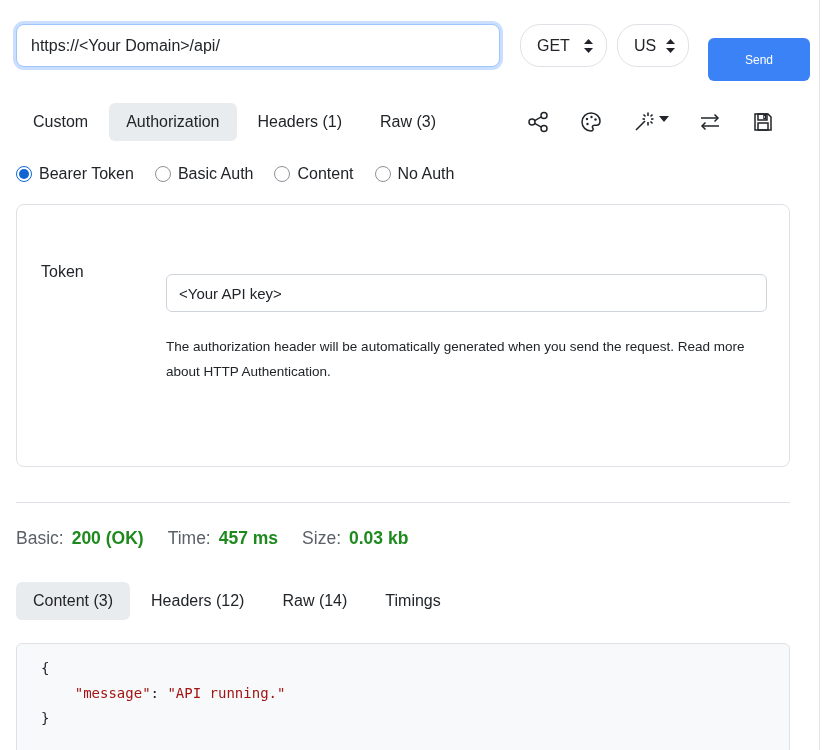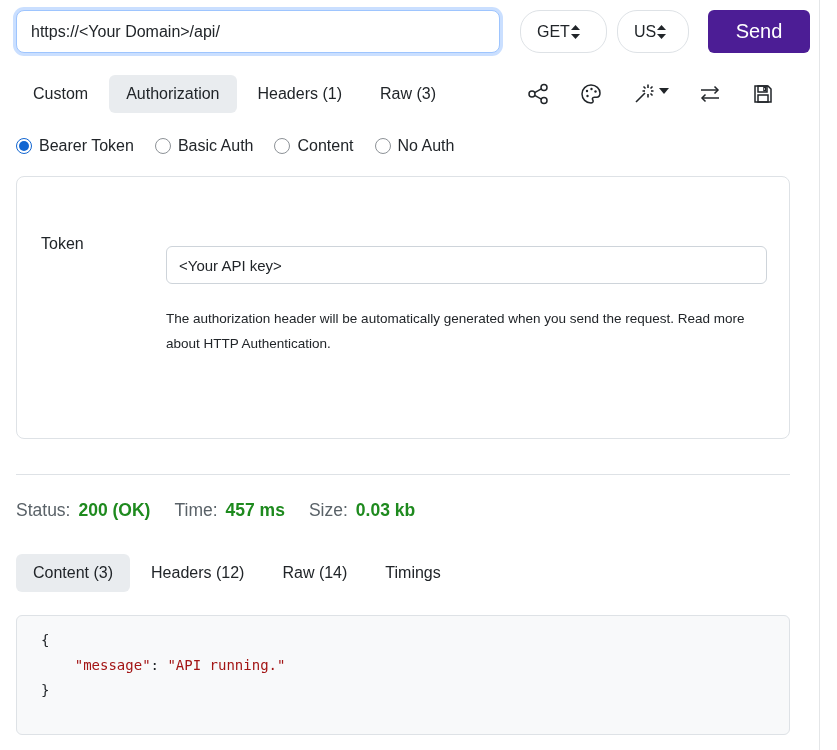--- a/index.html
+++ b/index.html
@@ -6,27 +6,27 @@
   html,body { width:837px; height:750px; background:#fff; overflow:hidden;
     font-family:"Liberation Sans", sans-serif; color:#212529; }
   .page { width:820px; height:750px; border-right:1px solid #e4e6e8; padding:10px 0 0 16px; }
 
   
   .req-bar { display:flex; align-items:center; gap:10px; }
   .url-input { width:484px; height:43px; border:1px solid #9ec5fe; border-radius:8px;
     box-shadow:0 0 0 3px rgba(13,110,253,.22); padding:4px 14px; font-size:16px;
     color:#212529; outline:none; font-family:"Liberation Sans", sans-serif; }
   .select-box { height:43px; background:#fff; border:1px solid #dee2e6; border-radius:20px;
-    display:flex; align-items:center; padding:0 12px 0 16px;
+    display:flex; align-items:center; justify-content:space-between; padding:0 12px 0 16px;
     font-size:16px; cursor:pointer; }
   .select-get { width:87px; margin-left:10px; }
   .select-region { width:72px; }
-  .send-btn { width:102px; height:43px; margin-left:9px; background:#4c1d95; color:#fff;
-    border:none; border-radius:6px; font-size:20px; cursor:pointer;
-    font-family:"Liberation Sans", sans-serif; }
+  .send-btn { width:102px; height:43px; margin-left:9px; background:#3b82f6; color:#fff;
+    border:none; border-radius:6px; font-size:12px; cursor:pointer;
+    font-family:"Liberation Sans", sans-serif;margin-top:28px; }
 
   
   .tabs-row { display:flex; align-items:center; margin-top:22px; }
   .tab { padding:10px 17px; font-size:16px; color:#212529; border-radius:6px; cursor:pointer; white-space:nowrap; }
   .tab.active { background:#e9ecef; }
   .tab + .tab { margin-left:4px; }
   .icon-group { margin-left:auto; display:flex; align-items:center; gap:29px; margin-right:44px; }
   .tool-icon { width:24px; height:24px; display:flex; align-items:center; cursor:pointer; }
   .tool-icon svg { width:100%; height:100%; }
   .wand-wrap { display:flex; align-items:center; gap:3px; cursor:pointer; }
@@ -174,21 +174,21 @@
       <span class="token-label">Token</span>
       <input class="token-input" type="text" value="&lt;Your API key&gt;" style="">
     </div>
     <p class="token-help">The authorization header will be automatically generated when you send the request. Read more about HTTP Authentication.</p>
   </div>
 
   <hr class="divider">
 
   <div class="status-row">
     <span class="status-pair">
-      <span class="status-label">Status:</span>
+      <span class="status-label">Basic:</span>
       <span class="status-value">200 (OK)</span>
     </span>
     <span class="status-pair">
       <span class="status-label">Time:</span>
       <span class="status-value">457 ms</span>
     </span>
     <span class="status-pair">
       <span class="status-label">Size:</span>
       <span class="status-value">0.03 kb</span>
     </span>

